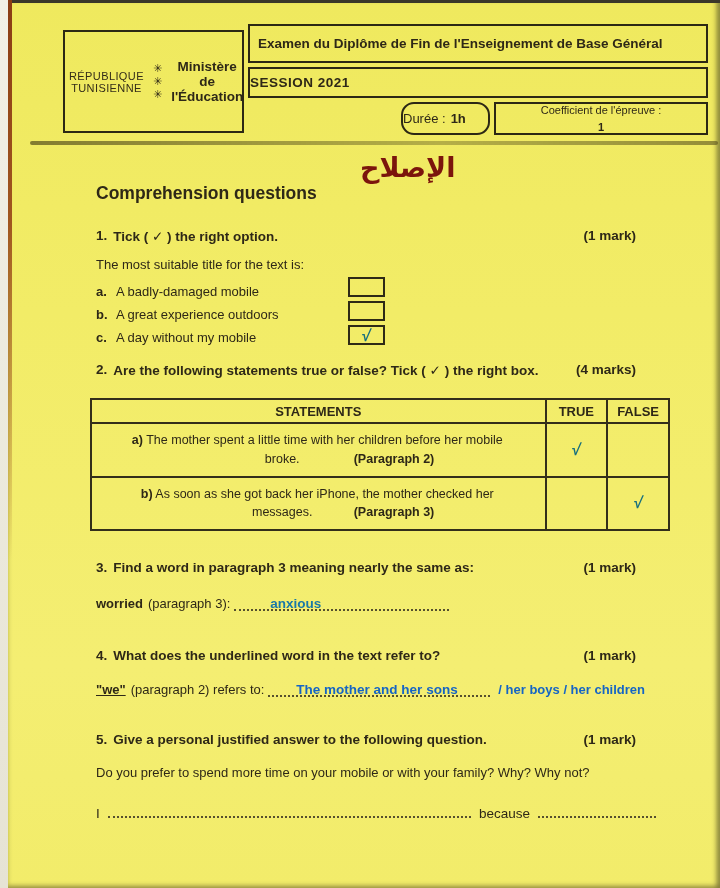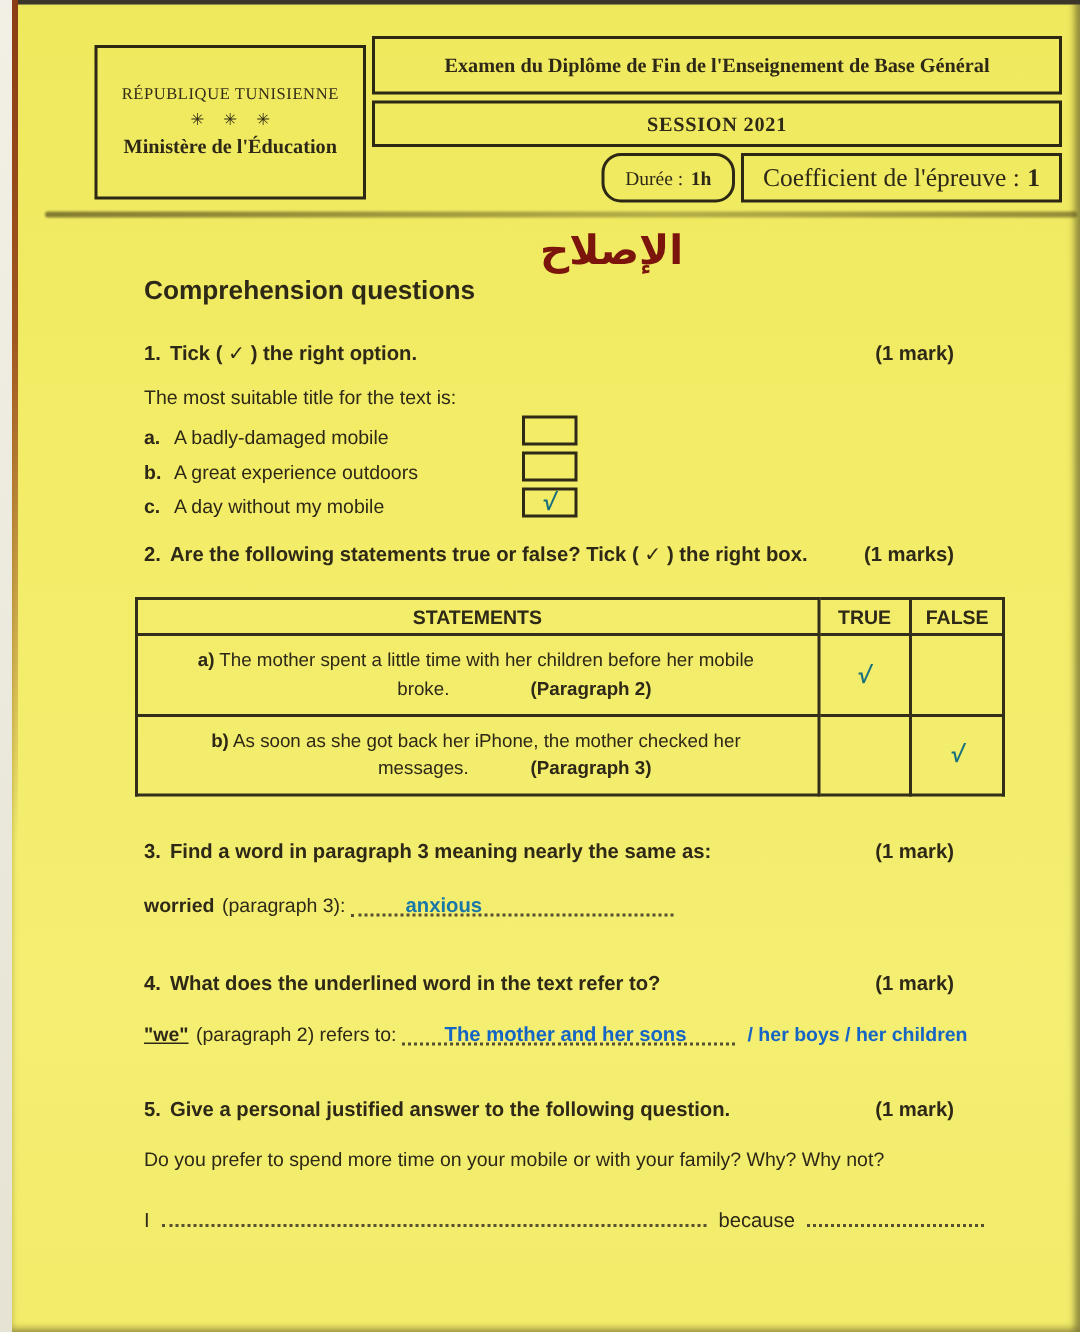--- a/index.html
+++ b/index.html
@@ -17,30 +17,30 @@
   .edge-left-strip { position:absolute; left:0; top:0; width:8px; height:100%;
           background:linear-gradient(180deg,#f2f0e6,#e6e3d4); }
   .crease { position:absolute; left:22px; top:141px; width:688px; height:4px;
           background:linear-gradient(90deg, rgba(72,64,22,.65), rgba(72,64,22,.35) 60%, rgba(72,64,22,.55));
           filter:blur(.6px); border-radius:2px; }
 
   .b { font-weight:bold; }
 
   
   .hbox { position:absolute; border:2px solid #2c2814; display:flex; align-items:center;
-          justify-content:center; text-align:center;font-family:Liberation Serif, serif; }
-  .hbox-left { left:55px; top:30px; width:181px; height:103px; flex-direction:column; gap:4px; padding:6px 4px; }
+          justify-content:flex-start; text-align:center; }
+  .hbox-left { left:55px; top:30px; width:181px; height:103px; flex-direction:row; gap:4px; padding:6px 4px; }
   .republic { font-size:11px; letter-spacing:.4px; color:#332c18; }
   .stars { font-size:11px; letter-spacing:5px; padding-left:5px; color:#332c18; }
   .ministry { font-size:13.5px; font-weight:bold; }
   .hbox-title { left:240px; top:24px; width:460px; height:39px; font-size:13.5px; font-weight:bold; padding:0 8px; }
   .hbox-session { left:240px; top:67px; width:460px; height:31px; font-size:13.5px; font-weight:bold; letter-spacing:.5px; }
   .hbox-epreuve { left:240px; top:102px; width:149px; height:33px; font-size:13px; gap:5px; }
   .hbox-duree { left:393px; top:102px; width:89px; height:33px; font-size:13px; gap:5px;border-radius:13px; }
-  .hbox-coeff { left:486px; top:102px; width:214px; height:33px; font-size:17px; gap:5px; }
+  .hbox-coeff { left:486px; top:102px; width:214px; height:33px; font-size:11px; gap:5px;flex-direction:column; }
 
   
   .arabic { position:absolute; left:352px; top:152px; font-size:27px; font-weight:bold;
             color:#7b150c; direction:rtl; }
   .section-title { position:absolute; left:88px; top:183px; font-size:17.5px; font-weight:bold; }
 
   
   .row { position:absolute; left:88px; width:540px; display:flex; font-size:13.5px; }
   .marks { margin-left:auto; font-weight:bold; white-space:nowrap; }
   .qnum { font-weight:bold; margin-right:6px; white-space:nowrap; }
@@ -133,21 +133,21 @@
     <div class="cbox cbox-0"></div>
     <div class="cbox cbox-1"></div>
     <div class="cbox cbox-2">
       <span class="tick">√</span>
     </div>
   </div>
 
   <div class="row" style="top:362px;">
     <span class="qnum">2.</span>
     <span class="qtext">Are the following statements true or false? Tick ( ✓ ) the right box.</span>
-    <span class="marks">(1 marks)</span>
+    <span class="marks">(4 marks)</span>
   </div>
 
   <table class="tf">
     <tbody>
         <tr>
       <th>STATEMENTS</th>
       <th>TRUE</th>
       <th>FALSE</th>
     </tr>
     <tr>

